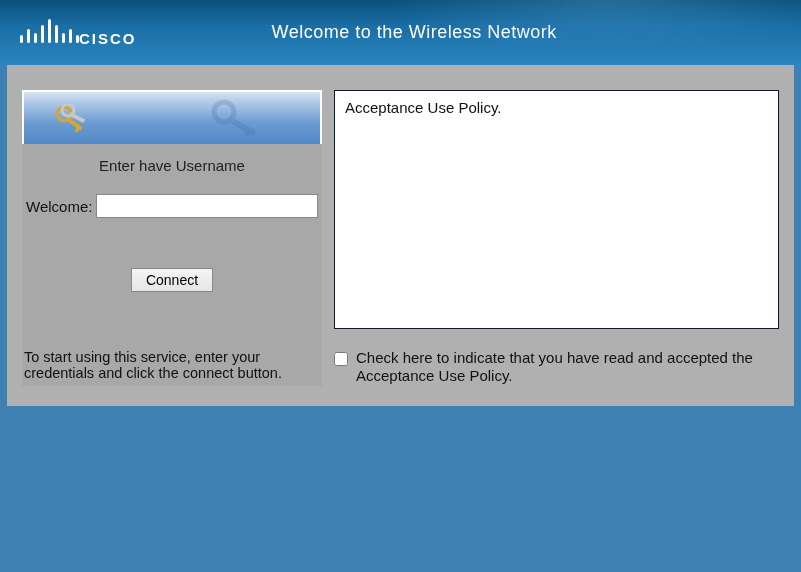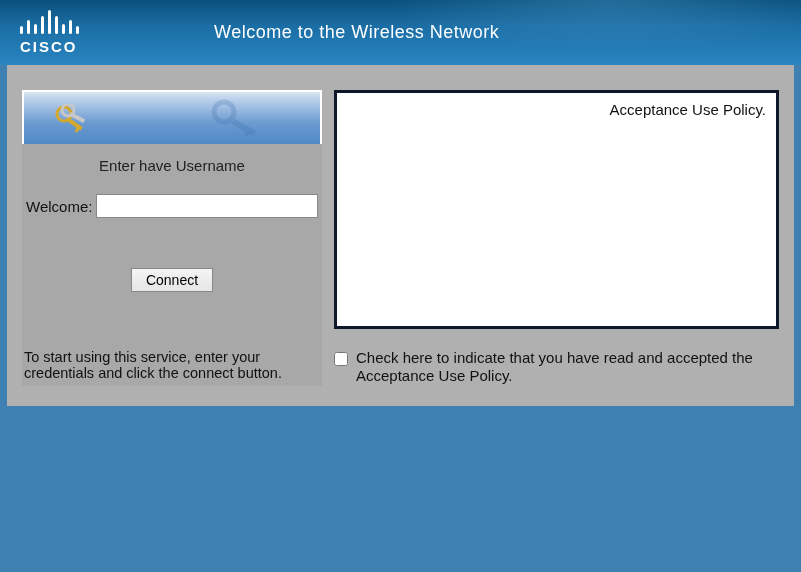--- a/index.html
+++ b/index.html
@@ -30,22 +30,22 @@
       width: 60%;
       height: 100%;
       background: radial-gradient(ellipse at 60% 0%, rgba(100,180,230,0.28) 0%, transparent 55%);
       pointer-events: none;
     }
     .cisco-logo {
       color: white;
       font-size: 10px;
       letter-spacing: 1px;
       display: flex;
-      flex-direction: column;
-      align-items: flex-start;
+      flex-direction: row;
+      align-items: flex-end;
     }
     .cisco-bars {
       display: flex;
       align-items: flex-end;
       gap: 4px;
       margin-bottom: 4px;
     }
     .cisco-bars span {
       display: inline-block;
       width: 3px;
@@ -150,29 +150,28 @@
       color: #111;
       line-height: 1.15;
     }
     .right-panel {
       flex: 1;
       display: flex;
       flex-direction: column;
     }
     .policy-box {
       background: white;
-      border: 3px solid #0f172a;
+      border: 1px solid #0f172a;
       flex: 1;
       padding: 8px 10px;
       font-size: 15px;
       color: #111;
       resize: none;
       font-family: inherit;
       overflow: auto;
-      text-align: right;
     }
     .checkbox-row {
       display: flex;
       align-items: flex-start;
       gap: 8px;
       margin-top: 20px;
       font-size: 15px;
       color: #111;
       line-height: 1.25;
     }

